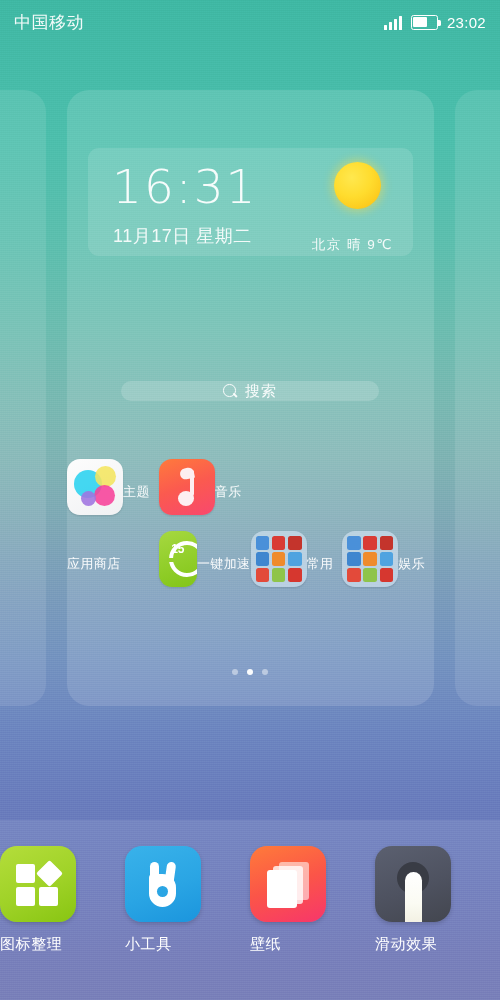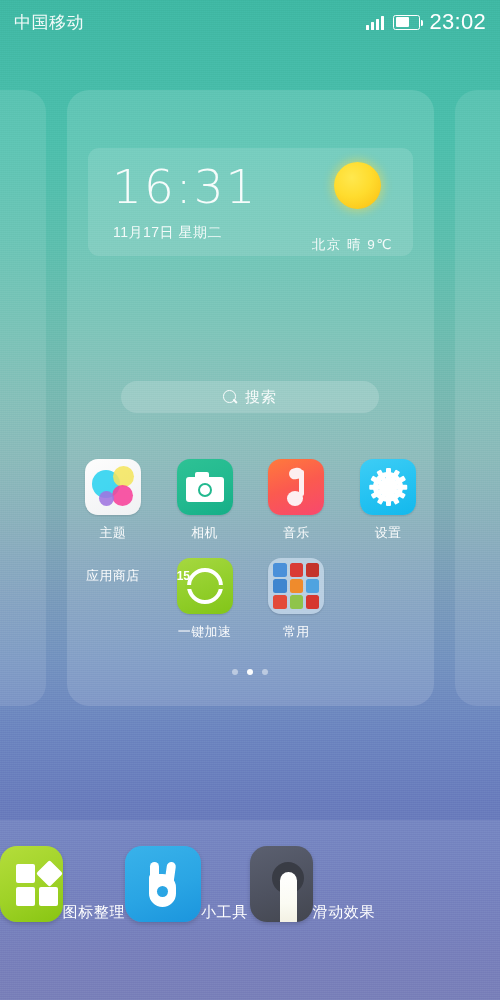--- a/index.html
+++ b/index.html
@@ -52,21 +52,21 @@
   .status-right{ display:flex; align-items:center; gap:9px; }
   .signal{ display:flex; align-items:flex-end; gap:2px; height:15px; }
   .signal i{ display:block; width:3px; background:#ffffff; border-radius:.5px; }
   .signal i:nth-child(1){ height:5px; }
   .signal i:nth-child(2){ height:8px; }
   .signal i:nth-child(3){ height:11px; }
   .signal i:nth-child(4){ height:14px; }
   .battery{ position:relative; width:27px; height:15px; border:1.8px solid #fff; border-radius:2.5px; padding:1.5px; }
   .battery::after{ content:""; position:absolute; right:-4px; top:4px; width:2.5px; height:6px; background:#fff; border-radius:0 1.5px 1.5px 0; }
   .battery .fill{ height:100%; background:#fff; border-radius:1px; }
-  #clock-status{ color:#fff; font-size:22px; letter-spacing:.3px; }
+  #clock-status{ color:#fff; font-size:15px; letter-spacing:.3px; }
 
   
   .page-card{
     position:absolute;
     top:90px; height:616px;
     border-radius:22px;
     background:rgba(255,255,255,.10);
     z-index:5;
   }
   #page-card-prev{ left:-50px; width:96px; }
@@ -85,52 +85,52 @@
     z-index:10;
   }
   #clock-time{
     position:absolute; left:24px; top:14px;
     font-size:47px; line-height:50px; font-weight:300;
     color:rgba(255,255,255,.93); letter-spacing:2px;
     font-family:"DejaVu Sans",sans-serif;
   }
   #clock-date{
     position:absolute; left:25px; top:76px;
-    font-size:14px; color:rgba(255,255,255,.90); letter-spacing:.5px;
+    font-size:18px; color:rgba(255,255,255,.90); letter-spacing:.5px;
   }
   #weather-sun{
     position:absolute; right:32px; top:14px; width:47px; height:47px;
     border-radius:50%;
     background:radial-gradient(circle at 38% 33%, #ffe84e 0%, #ffdc2e 45%, #fcc91c 78%, #f5bb12 100%);
     box-shadow:0 0 9px 3px rgba(255,221,60,.40);
   }
   #weather-info{
     position:absolute; right:20px; top:76px;
     font-size:13.5px; color:rgba(255,255,255,.90); letter-spacing:1.5px; white-space:nowrap;margin-top:12px;
   }
 
   
   #search-bar{
-    position:absolute; left:121px; top:381px; width:258px; height:32px;
+    position:absolute; left:121px; top:381px; width:258px; height:20px;
     border-radius:19px;
     background:rgba(255,255,255,.17);
     display:flex; align-items:center; justify-content:center; gap:8px;
     z-index:10;
   }
   #search-placeholder{ color:rgba(255,255,255,.92); font-size:15px; letter-spacing:1px; }
   .mag{ width:14px; height:14px; position:relative; }
   .mag::before{ content:""; position:absolute; left:0; top:0; width:10.5px; height:10.5px; border:1.6px solid rgba(255,255,255,.92); border-radius:50%; }
   .mag::after{ content:""; position:absolute; right:0; bottom:0px; width:5px; height:1.6px; background:rgba(255,255,255,.92); transform:rotate(45deg); transform-origin:right center; }
 
   
   #app-grid{ position:absolute; left:67px; top:455px; width:367px; z-index:10; }
   .app-row{ display:flex; }
   .app-cell{
     width:91.75px;
-    display:flex; flex-direction:column; align-items:center;
+    display:flex; flex-direction:row; align-items:center;
     padding-top:4px;
   }
   .app-row + .app-row{ margin-top:12px; }
   .app-icon{ width:56px; height:56px; border-radius:13px; position:relative; overflow:hidden; box-shadow:0 1px 2px rgba(0,0,0,.13); }
   .app-label{
     margin-top:9px; font-size:13px; color:rgba(255,255,255,.95);
     letter-spacing:.4px; white-space:nowrap;
   }
 
   
@@ -164,42 +164,42 @@
   .ic-appstore{ background:linear-gradient(165deg,#ffa138 0%,#fa8f2a 50%,#f57f18 100%); }
   .bag-handle{ position:absolute; left:17px; top:-6px; width:23px; height:23px; border:3.2px solid rgba(255,255,255,.92); border-radius:50%; }
   .bag-text{ position:absolute; left:0; right:0; top:29px; text-align:center; color:#fff; font-size:14px; font-weight:bold; letter-spacing:.5px; }
 
   
   .ic-boost{ background:linear-gradient(160deg,#a6d840 0%,#93cf2c 50%,#82c518 100%); }
   .gauge{ position:absolute; left:10px; top:10px; width:36px; height:36px; border:4.5px solid #fff; border-radius:50%; }
   .gauge::before,.gauge::after{ content:""; position:absolute; top:12.5px; width:7px; height:4.5px; background:#93cf2c; }
   .gauge::before{ left:-5.5px; }
   .gauge::after{ right:-5.5px; }
-  .gauge-num{ position:absolute; left:0; right:0; top:11px; color:#fff; font-size:12px; font-weight:bold; }
+  .gauge-num{ position:absolute; left:0; right:0; top:11px; text-align:center; color:#fff; font-size:12px; font-weight:bold; }
 
   
   .ic-folder{ background:rgba(214,230,245,.62); padding:5px; display:grid; grid-template-columns:repeat(3,1fr); grid-template-rows:repeat(3,1fr); gap:2.5px; }
   .ic-folder span{ border-radius:2.5px; }
 
   
   #page-dots{
     position:absolute; left:0; width:500px; top:669px;
     display:flex; justify-content:center; gap:9px; z-index:11;
   }
   #page-dots i{ width:6px; height:6px; border-radius:50%; background:rgba(255,255,255,.45); display:block; }
   #page-dots i.on{ background:rgba(255,255,255,.97); }
 
   
   #dock{
     position:absolute; left:0; bottom:0; width:500px; height:180px;
     background:linear-gradient(180deg, rgba(255,255,255,.085) 0%, rgba(255,255,255,.075) 100%);
     z-index:20;
     display:flex; align-items:flex-start; padding-top:26px;
   }
-  .dock-cell{ width:125px; display:flex; flex-direction:row; align-items:flex-end; }
+  .dock-cell{ width:125px; display:flex; flex-direction:column; align-items:flex-start; }
   .dock-icon{ width:76px; height:76px; border-radius:17px; position:relative; overflow:hidden; box-shadow:0 2px 4px rgba(0,0,0,.16); }
   .dock-label{ margin-top:13px; font-size:15px; color:#fff; letter-spacing:.6px; white-space:nowrap; }
 
   
   .ic-arrange{ background:linear-gradient(155deg,#b4dd3b 0%,#9fd227 55%,#88c512 100%); }
   .ic-arrange .sq{ position:absolute; background:#fff; }
   .ic-arrange .s1{ left:16px; top:18px; width:19px; height:19px; border-radius:2px; }
   .ic-arrange .s2{ left:16px; top:41px; width:19px; height:19px; border-radius:2px; }
   .ic-arrange .s3{ left:39px; top:41px; width:19px; height:19px; border-radius:2px; }
   .ic-arrange .s4{ left:40px; top:18px; width:19px; height:19px; border-radius:2px; transform:rotate(45deg); }
@@ -268,53 +268,30 @@
     <div class="app-cell">
       <div class="app-icon ic-theme">
         <span class="b b1"></span>
           <span class="b b2"></span>
           <span class="b b3"></span>
           <span class="b b4"></span>
       </div>
       <div class="app-label">主题</div>
     </div>
 
-    <div class="app-cell">
-      <div class="app-icon ic-camera">
-        <span class="cam-hump"></span>
-          <span class="cam-body"></span>
-          <span class="cam-lens"></span>
-      </div>
-      <div class="app-label">相机</div>
-    </div>
 
     <div class="app-cell">
       <div class="app-icon ic-music">
         <span class="note-flag"></span>
           <span class="note-stem"></span>
           <span class="note-head"></span>
       </div>
       <div class="app-label">音乐</div>
     </div>
 
-    <div class="app-cell">
-      <div class="app-icon ic-settings">
-        <span class="gear">
-          <span class="tooth" style="transform:rotate(0deg)"></span>
-          <span class="tooth" style="transform:rotate(30deg)"></span>
-          <span class="tooth" style="transform:rotate(60deg)"></span>
-          <span class="tooth" style="transform:rotate(90deg)"></span>
-          <span class="tooth" style="transform:rotate(120deg)"></span>
-          <span class="tooth" style="transform:rotate(150deg)"></span>
-          <span class="ring"></span>
-            <span class="hole"></span>
-        </span>
-      </div>
-      <div class="app-label">设置</div>
-    </div>
   </div>
 
   <div class="app-row">
     <div class="app-cell">
       <div class="app-label">应用商店</div>
     </div>
 
     <div class="app-cell">
       <div class="app-icon ic-boost">
         <span class="gauge"></span>
@@ -331,20 +308,34 @@
           <span style="background: rgb(63, 134, 207);"></span>
           <span style="background: rgb(239, 139, 44);"></span>
           <span style="background: rgb(79, 163, 224);"></span>
           <span style="background: rgb(227, 74, 58);"></span>
           <span style="background: rgb(143, 196, 74);"></span>
           <span style="background: rgb(214, 55, 47);"></span>
         </div>
       <div class="app-label">常用</div>
     </div>
 
+    <div class="app-cell">
+      <div class="app-icon ic-folder">
+          <span style="background: rgb(74, 144, 217);"></span>
+          <span style="background: rgb(217, 59, 53);"></span>
+          <span style="background: rgb(196, 52, 44);"></span>
+          <span style="background: rgb(63, 134, 207);"></span>
+          <span style="background: rgb(239, 139, 44);"></span>
+          <span style="background: rgb(79, 163, 224);"></span>
+          <span style="background: rgb(227, 74, 58);"></span>
+          <span style="background: rgb(143, 196, 74);"></span>
+          <span style="background: rgb(214, 55, 47);"></span>
+        </div>
+      <div class="app-label">娱乐</div>
+    </div>
   </div>
 
 </div>
 
 <div id="page-dots">
     <i></i>
     <i class="on"></i>
     <i></i>
   </div>
 
@@ -362,20 +353,28 @@
   <div class="dock-cell">
     <div class="dock-icon ic-widget">
       <span class="rb-ear-l"></span>
         <span class="rb-ear-r"></span>
         <span class="rb-body"></span>
         <span class="rb-hole"></span>
     </div>
     <div class="dock-label">小工具</div>
   </div>
 
+  <div class="dock-cell">
+    <div class="dock-icon ic-wallpaper">
+      <span class="wp-c wp-c3"></span>
+        <span class="wp-c wp-c2"></span>
+        <span class="wp-c wp-c1"></span>
+    </div>
+    <div class="dock-label">壁纸</div>
+  </div>
 
   <div class="dock-cell">
     <div class="dock-icon ic-slide">
       <span class="sl-circle"></span>
         <span class="sl-bar"></span>
     </div>
     <div class="dock-label">滑动效果</div>
   </div>
 </div>
 

